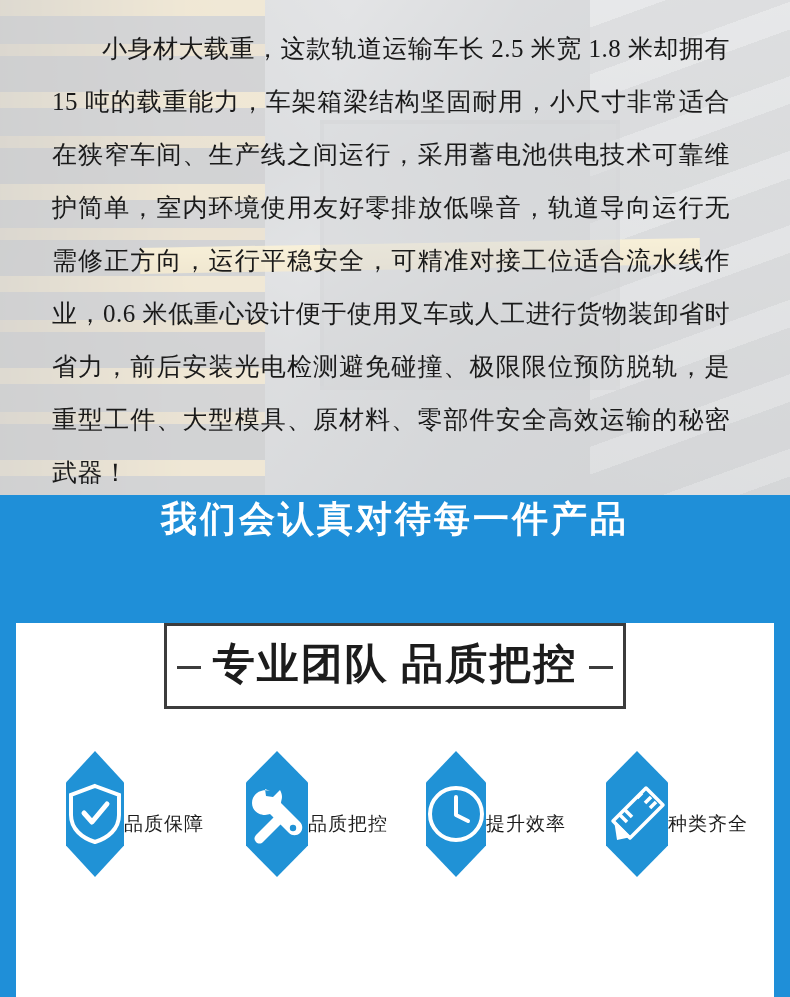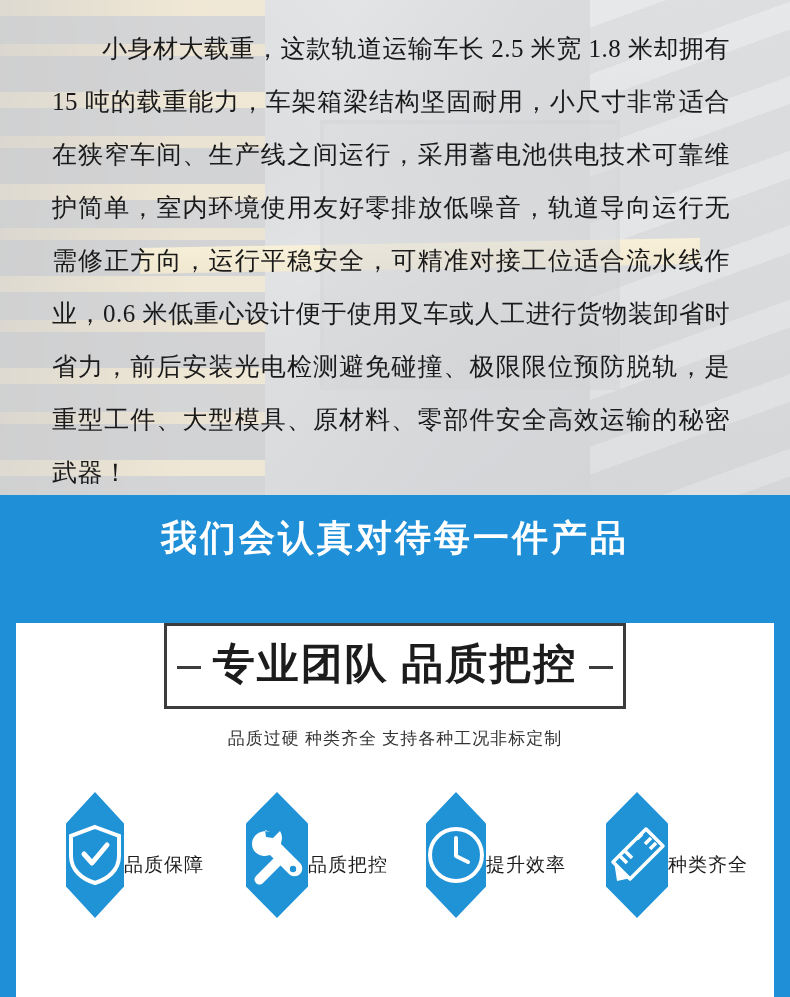--- a/index.html
+++ b/index.html
@@ -90,21 +90,21 @@
     letter-spacing: 0.5px;
   }
 
   
   .banner {
     position: relative;
     width: 790px;
     height: 86px;
     background: #1f8fd8;
     display: flex;
-    align-items: center;
+    align-items: flex-start;
     justify-content: center;
   }
   .banner-text {
     color: #ffffff;
     font-size: 36px;
     font-weight: bold;
     letter-spacing: 3px;
     font-family: "Liberation Serif", serif;
   }
 
@@ -208,21 +208,20 @@
   <section class="panel">
 
     <div class="title-wrap">
       <div class="title-box">
         <span class="tick left"></span>
         <span class="title-text">专业团队 品质把控</span>
         <span class="tick right"></span>
       </div>
     </div>
 
-    <div class="subtitle">品质过硬 种类齐全 支持各种工况非标定制</div>
 
     <div class="features">
 
       <div class="feature">
         <div class="hex">
           <span>
             <svg width="58" height="62" viewBox="0 0 58 62">
               <path d="M29 3 L53 12 L53 32 C53 46 42 55 29 59 C16 55 5 46 5 32 L5 12 Z" fill="none" stroke="#ffffff" stroke-width="4"></path>
               <path d="M18 30 L26 39 L41 21" fill="none" stroke="#ffffff" stroke-width="5" stroke-linecap="round" stroke-linejoin="round"></path>
             </svg>

